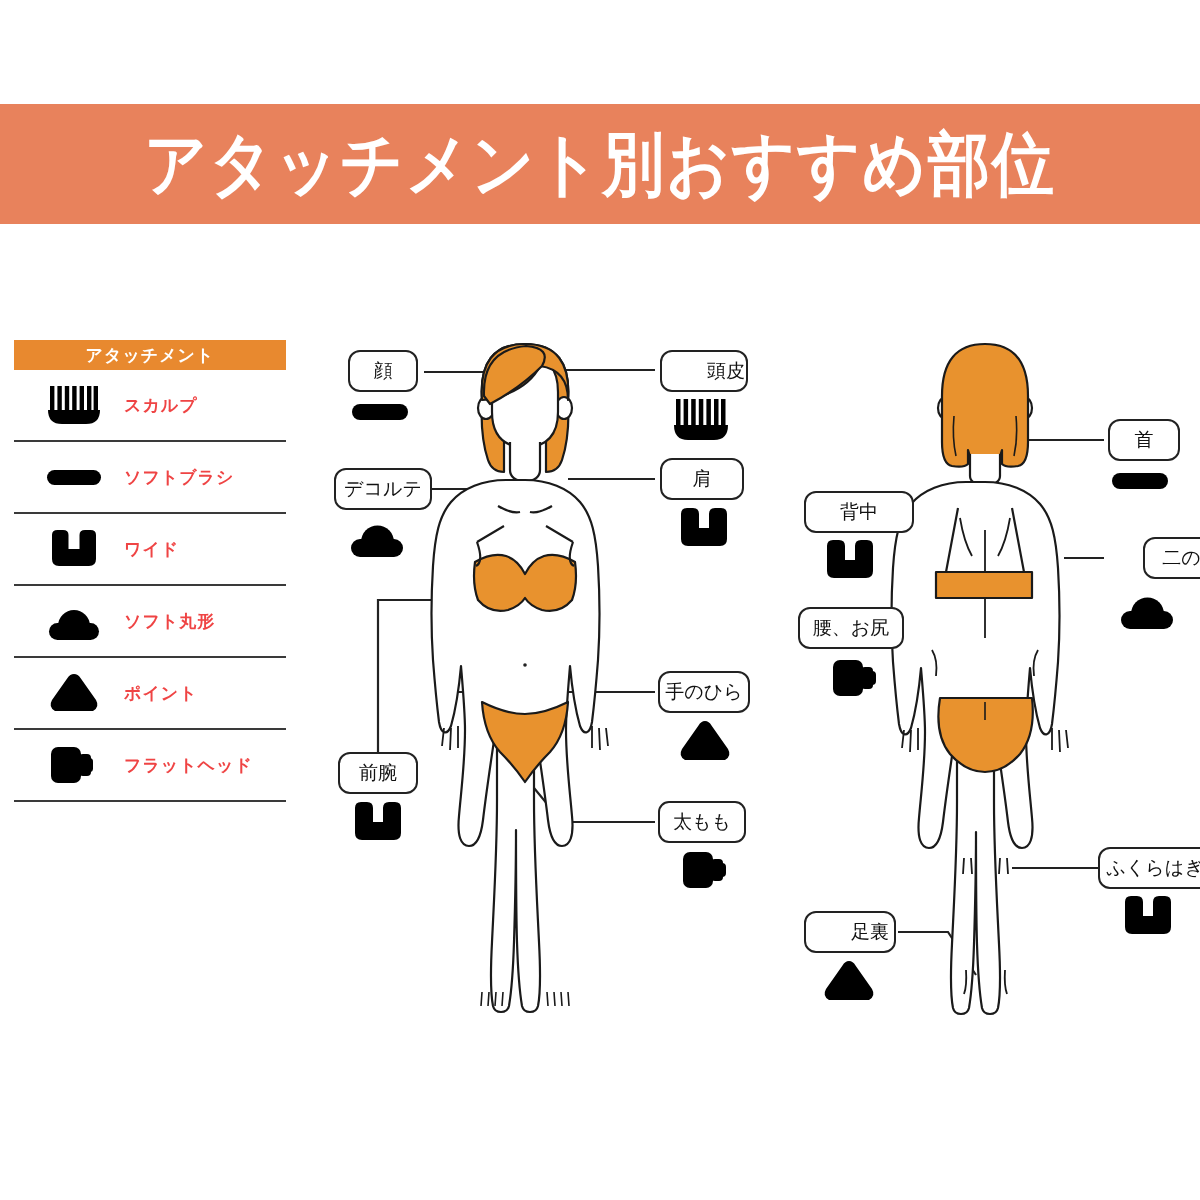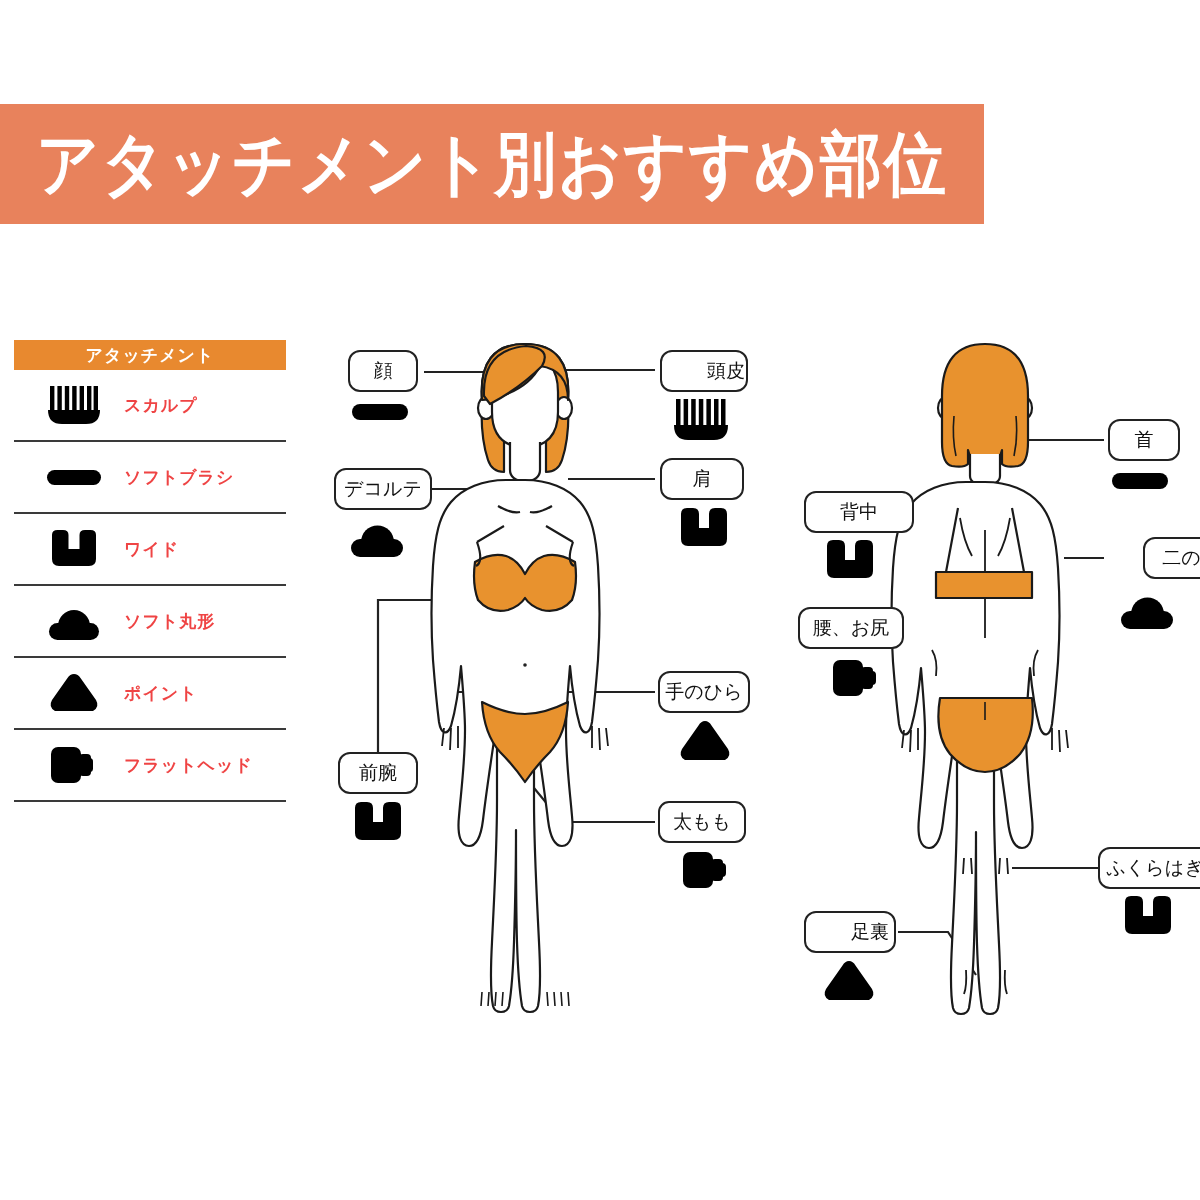--- a/index.html
+++ b/index.html
@@ -1,21 +1,21 @@
 <!DOCTYPE html>
 <html><head>
 <meta charset="utf-8">
 <style>
   html,body{margin:0;padding:0;background:#ffffff;}
   body{width:1200px;height:1200px;overflow:hidden;
        font-family:"Liberation Sans","DejaVu Sans",sans-serif;}
   #root{position:relative;width:1200px;height:1200px;background:#fff;}
 
   
-  .banner{position:absolute;left:0;top:104px;width:984px;height:120px;
+  .banner{position:absolute;left:0;top:104px;width:1200px;height:120px;
           background:#E8825C;display:flex;align-items:center;justify-content:center;}
   .banner-title{color:#ffffff;font-size:62px;font-weight:bold;letter-spacing:2px;
                 font-family:"DejaVu Sans","Liberation Sans",sans-serif;
                 transform:scaleY(1.12);white-space:nowrap;}
 
   
   .legend{position:absolute;left:14px;top:340px;width:272px;}
   .legend-head{background:#E8892F;height:30px;display:flex;align-items:center;
                justify-content:center;}
   .legend-head span{color:#ffffff;font-size:17px;font-weight:bold;letter-spacing:1px;

